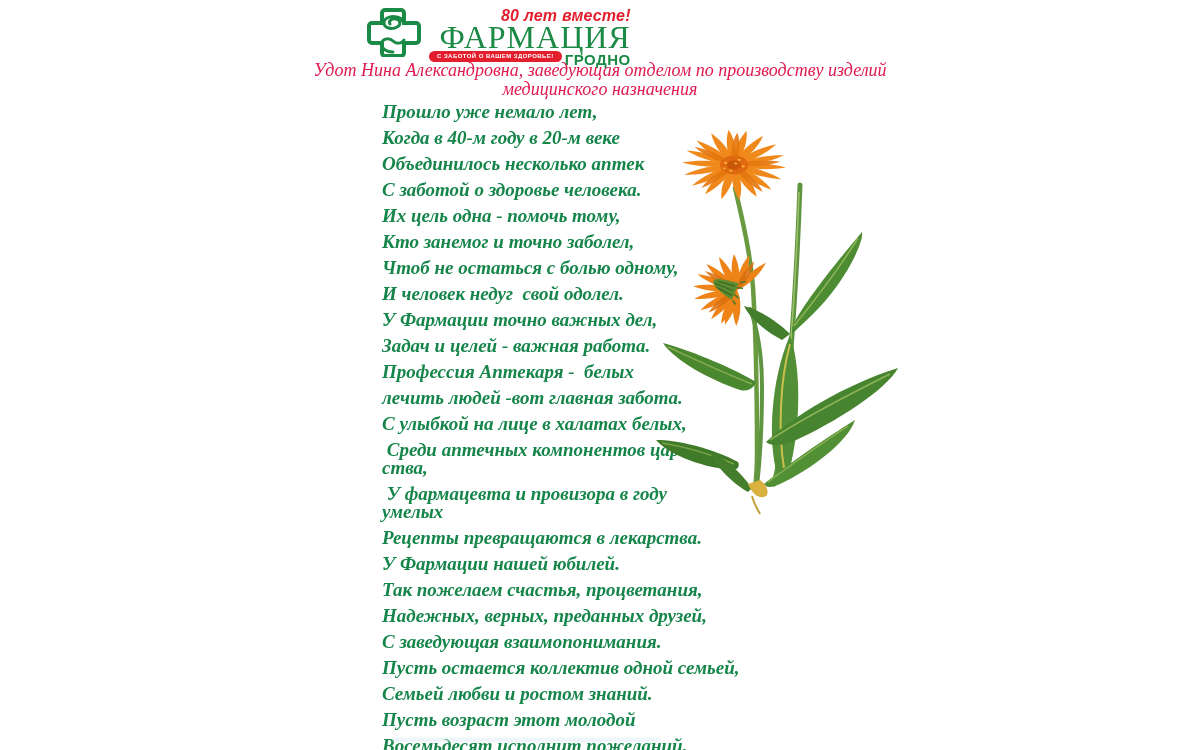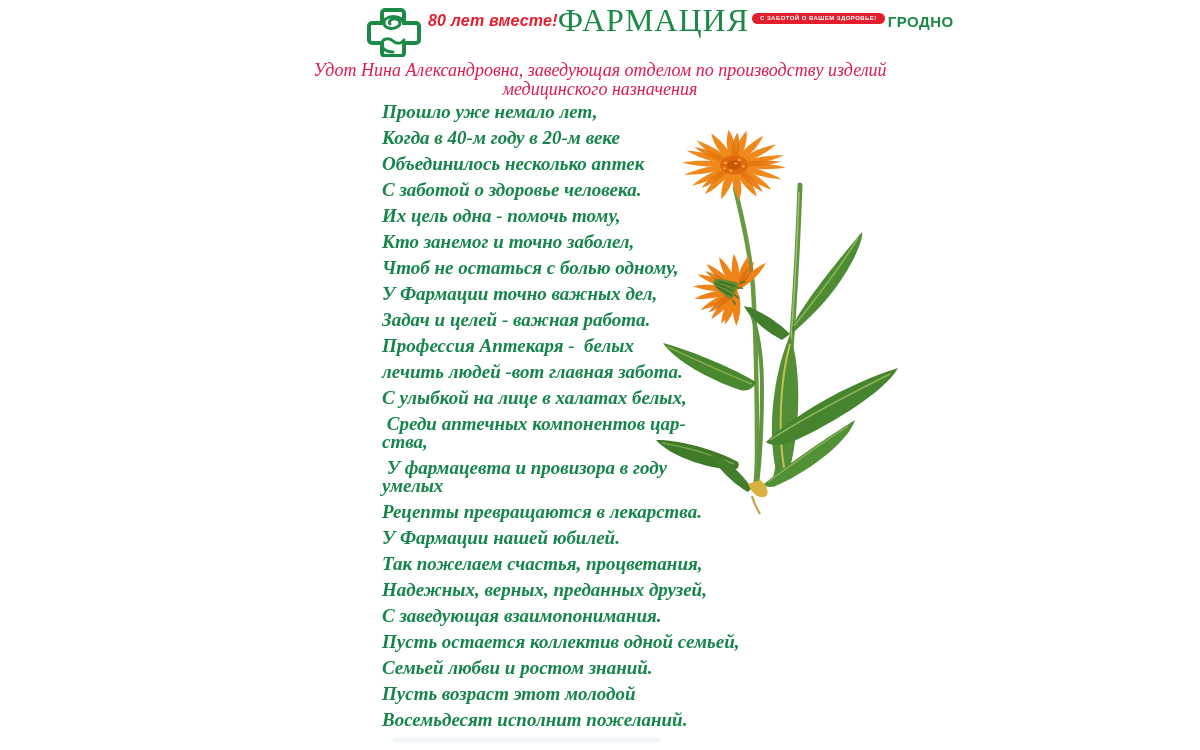--- a/index.html
+++ b/index.html
@@ -13,21 +13,21 @@
   *{margin:0;padding:0;box-sizing:border-box;}
   html,body{background:#ffffff;}
   .page{
     position:relative;width:1200px;height:750px;background:#ffffff;overflow:hidden;
     font-family:"Liberation Serif", serif;
   }
 
   
   .logo{position:absolute;left:366px;top:7px;display:flex;align-items:flex-start;gap:4px;}
   .logo-cross{width:56px;height:50px;flex:0 0 auto;}
-  .logo-text{display:flex;flex-direction:row;align-items:center;}
+  .logo-text{display:flex;flex-direction:column;align-items:flex-end;}
   .logo-tagline{
     font-family:"Liberation Sans", sans-serif;font-weight:bold;font-style:italic;
     font-size:16px;color:var(--accent-red);letter-spacing:.2px;line-height:17px;margin-left:2px;
   }
   .logo-brand{
     font-family:"Liberation Serif", serif;font-weight:normal;
     font-size:32px;line-height:26px;color:var(--brand-green);letter-spacing:1px;
   }
   .logo-bottomrow{display:flex;align-items:flex-start;margin-top:1px;margin-left:3px;}
   .logo-ribbon{
@@ -94,20 +94,21 @@
   </div>
 
   <div class="poem">
       <div class="poem-line">Прошло уже немало лет,</div>
       <div class="poem-line">Когда в 40-м году в 20-м веке</div>
       <div class="poem-line">Объединилось несколько аптек</div>
       <div class="poem-line">С заботой о здоровье человека.</div>
       <div class="poem-line">Их цель одна - помочь тому,</div>
       <div class="poem-line">Кто занемог и точно заболел,</div>
       <div class="poem-line">Чтоб не остаться с болью одному,</div>
+      <div class="poem-line">И человек недуг  свой одолел.</div>
       <div class="poem-line">У Фармации точно важных дел,</div>
       <div class="poem-line">Задач и целей - важная работа.</div>
       <div class="poem-line">Профессия Аптекаря -  белых</div>
       <div class="poem-line">лечить людей -вот главная забота.</div>
       <div class="poem-line">С улыбкой на лице в халатах белых,</div>
       <div class="poem-line"> Среди аптечных компонентов цар-</div>
       <div class="poem-line cont">ства,</div>
       <div class="poem-line"> У фармацевта и провизора в году</div>
       <div class="poem-line cont">умелых</div>
       <div class="poem-line">Рецепты превращаются в лекарства.</div>

